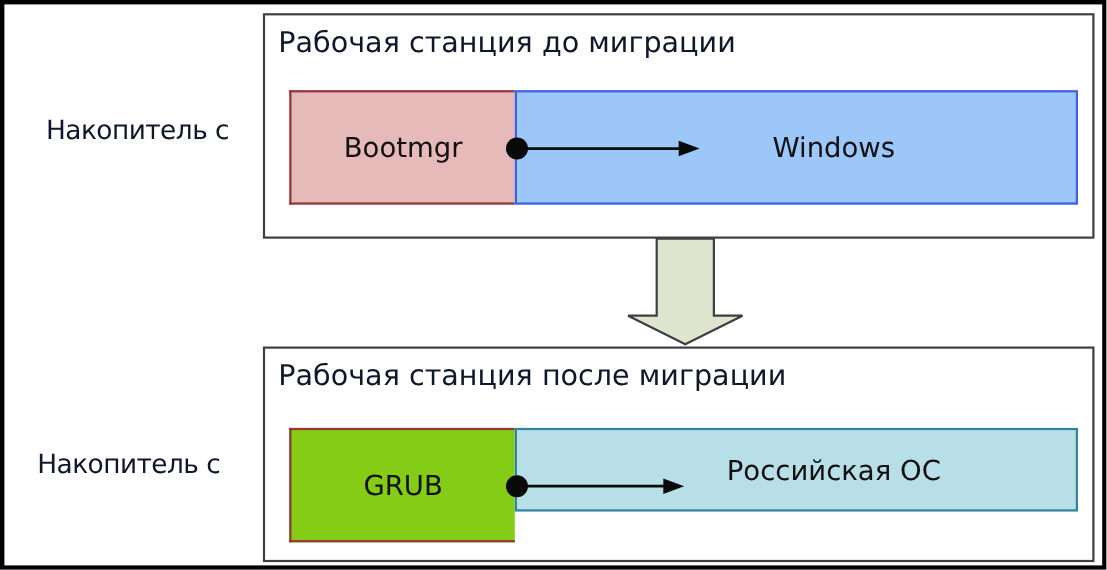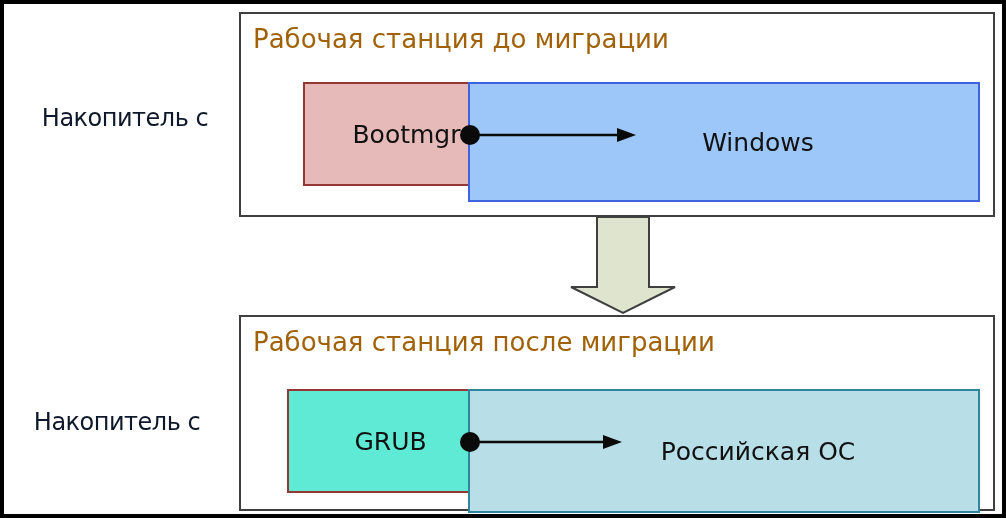--- a/index.html
+++ b/index.html
@@ -29,38 +29,38 @@
     border:2px solid #3f3f3f;
     background:#fff;
   }
   .ws-box.before{left:235px;top:8px;width:756px;height:205px;}
   .ws-box.after{left:235px;top:311px;width:756px;height:196px;}
   .ws-title{
     margin:9px 0 0 12px;
     font-size:26px;
     line-height:32px;
     white-space:nowrap;
-    color:#a16207;
+    color:#0f172a;
   }
   .partition{
     position:absolute;
     box-sizing:border-box;
     display:flex;
     align-items:center;
     justify-content:center;
     font-size:25px;
     color:#111;
   }
   .partition.boot{border:2.5px solid;}
   .partition.boot{border-right:none;}
   .partition.os{border:2.5px solid;}
-  .p-bootmgr{left:259px;top:78px;width:205px;height:104px;margin-left:40px;}
-  .p-windows{left:464px;top:78px;width:512px;height:120px;}
+  .p-bootmgr{left:259px;top:78px;width:205px;height:104px;}
+  .p-windows{left:464px;top:78px;width:512px;height:104px;}
   .p-grub{left:259px;top:385px;width:205px;height:104px;}
-  .p-russianos{left:464px;top:385px;width:512px;height:124px;}
+  .p-russianos{left:464px;top:385px;width:512px;height:76px;}
   .os-label{margin-left:68px;}  
   .flow-arrow{position:absolute;overflow:visible;}
   .flow-arrow.before{left:440px;top:117px;}
   .flow-arrow.after{left:440px;top:424px;}
   .migration-arrow{position:absolute;left:560px;top:212px;}
 </style>
 </head>
 <body>
 
 <div class="frame">
@@ -92,21 +92,21 @@
   </svg>
 
   <svg class="migration-arrow" width="115" height="100" viewBox="0 0 115 100">
     <polygon points="33,1 33,71 7,71 59,97 111,71 85,71 85,1" stroke-width="2" stroke-linejoin="miter" style="fill: rgb(222, 228, 205); stroke: rgb(63, 63, 63);"></polygon>
   </svg>
 
   <div class="ws-box after" style="border-color: rgb(63, 63, 63);">
     <div class="ws-title">Рабочая станция после миграции</div>
   </div>
 
-  <div class="partition boot p-grub" style="background-color: #5eead4; border-color: rgb(149, 55, 53); margin-left: 24px;">
+  <div class="partition boot p-grub" style="background-color: #84cc16; border-color: rgb(149, 55, 53);">
     <span>GRUB</span>
   </div>
 
   <div class="partition os p-russianos" style="background-color: rgb(184, 222, 231); border-color: rgb(49, 133, 156);">
     <span class="os-label">Российская ОС</span>
   </div>
 
   <svg class="flow-arrow after" width="240" height="28" viewBox="0 0 240 28">
     <circle cx="26" cy="14" r="10" fill="#0a0a0a"></circle>
     <line x1="26" y1="14" x2="160" y2="14" stroke="#0a0a0a" stroke-width="2.5"></line>

